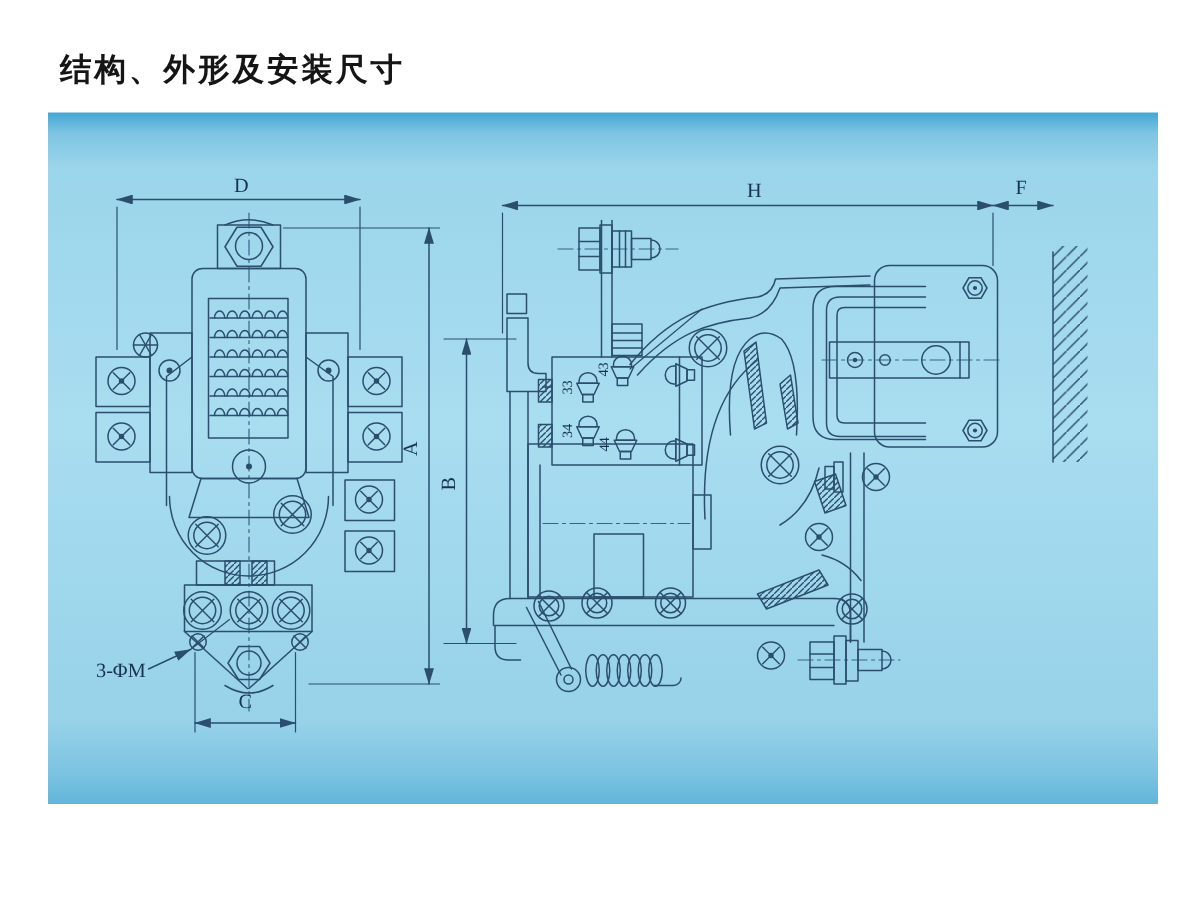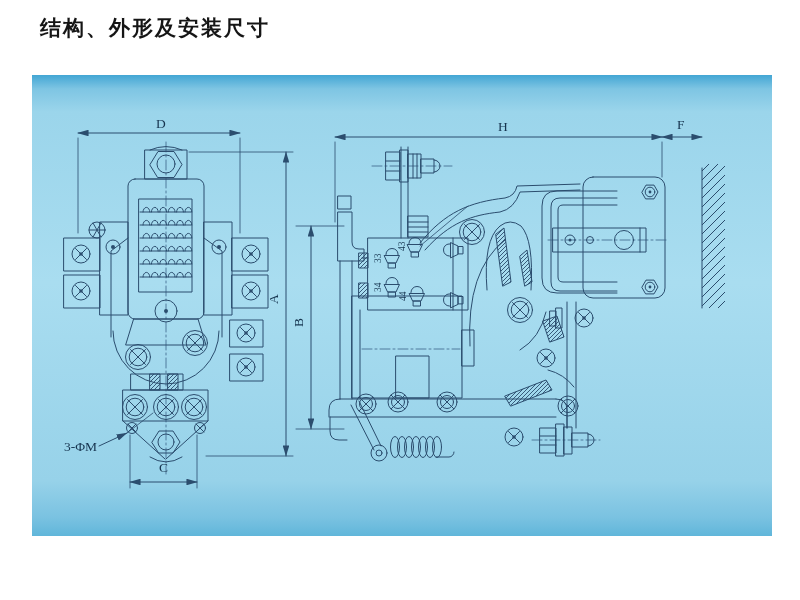--- a/index.html
+++ b/index.html
@@ -1,18 +1,18 @@
 <!DOCTYPE html>
 <html><head>
 <meta charset="utf-8">
 <style>
   html,body{margin:0;padding:0;background:#ffffff;}
   .page{position:relative;width:800px;height:600px;background:#ffffff;overflow:hidden;
         font-family:"Liberation Sans",sans-serif;}
-  .title{position:absolute;left:40px;top:14px;font-family:"Liberation Serif","DejaVu Serif",serif;
+  .title{position:absolute;left:40px;top:32px;font-family:"Liberation Serif","DejaVu Serif",serif;
          font-size:21px;font-weight:600;letter-spacing:2px;color:#151515;}
   svg{position:absolute;left:0;top:0;}
   .draw{stroke:#2b4d6e;stroke-width:1;fill:none;stroke-linecap:round;stroke-linejoin:round;}
   .thin{stroke-width:.8;}
   .cl{stroke-dasharray:10 3 2 3;stroke-width:.8;stroke:#3a6288;}
   .hfill{fill:url(#hp);}
   .wfill{fill:url(#hw);stroke:none;}
   text{stroke:none;}
   text.dim{fill:#16344f;font:13.5px "Liberation Serif","DejaVu Serif",serif;}
   text.tl{fill:#16344f;font:9.5px "Liberation Serif","DejaVu Serif",serif;}

